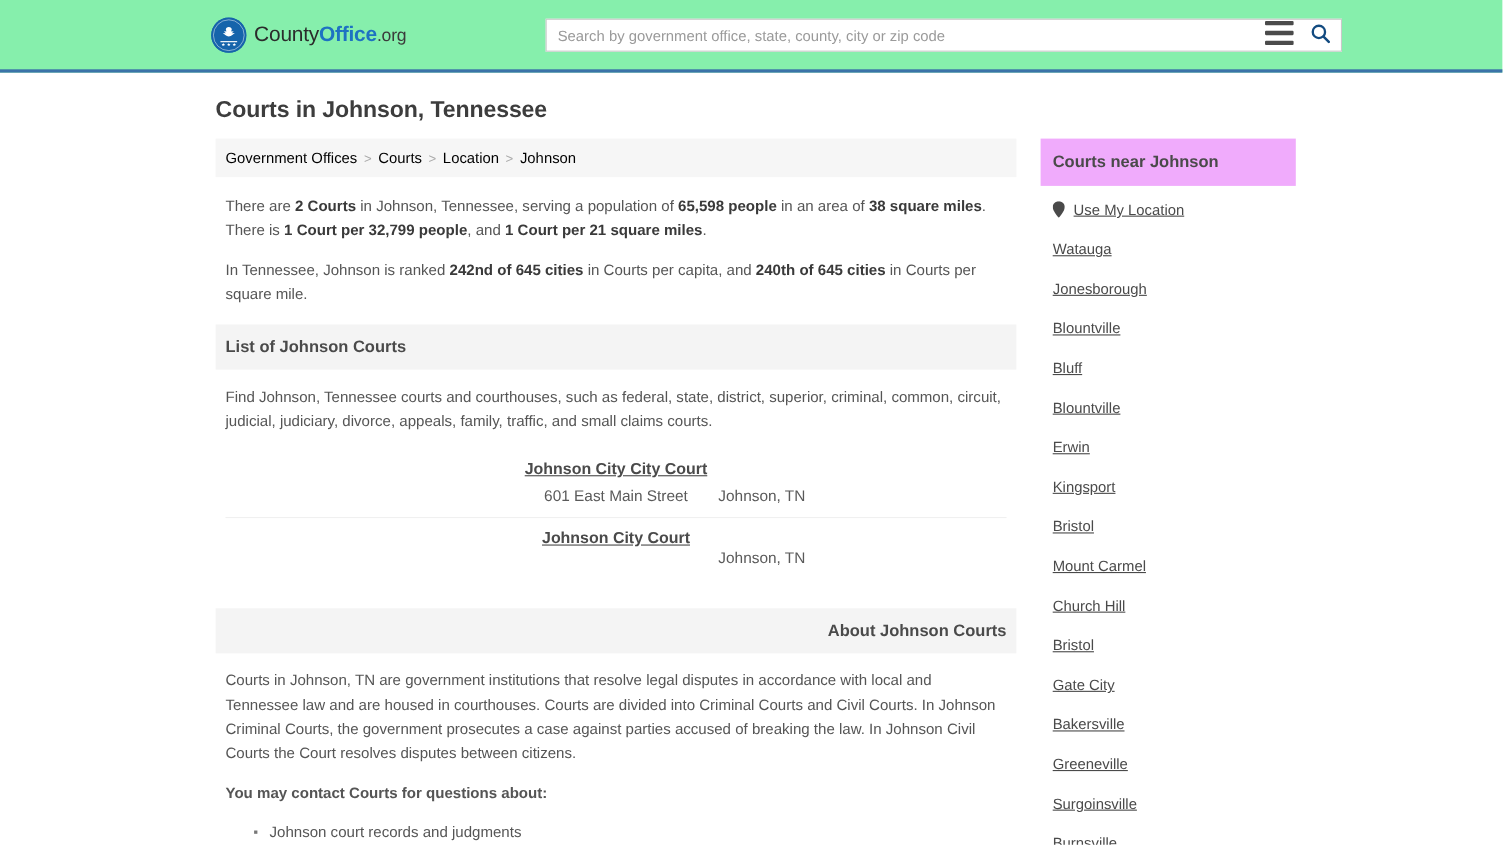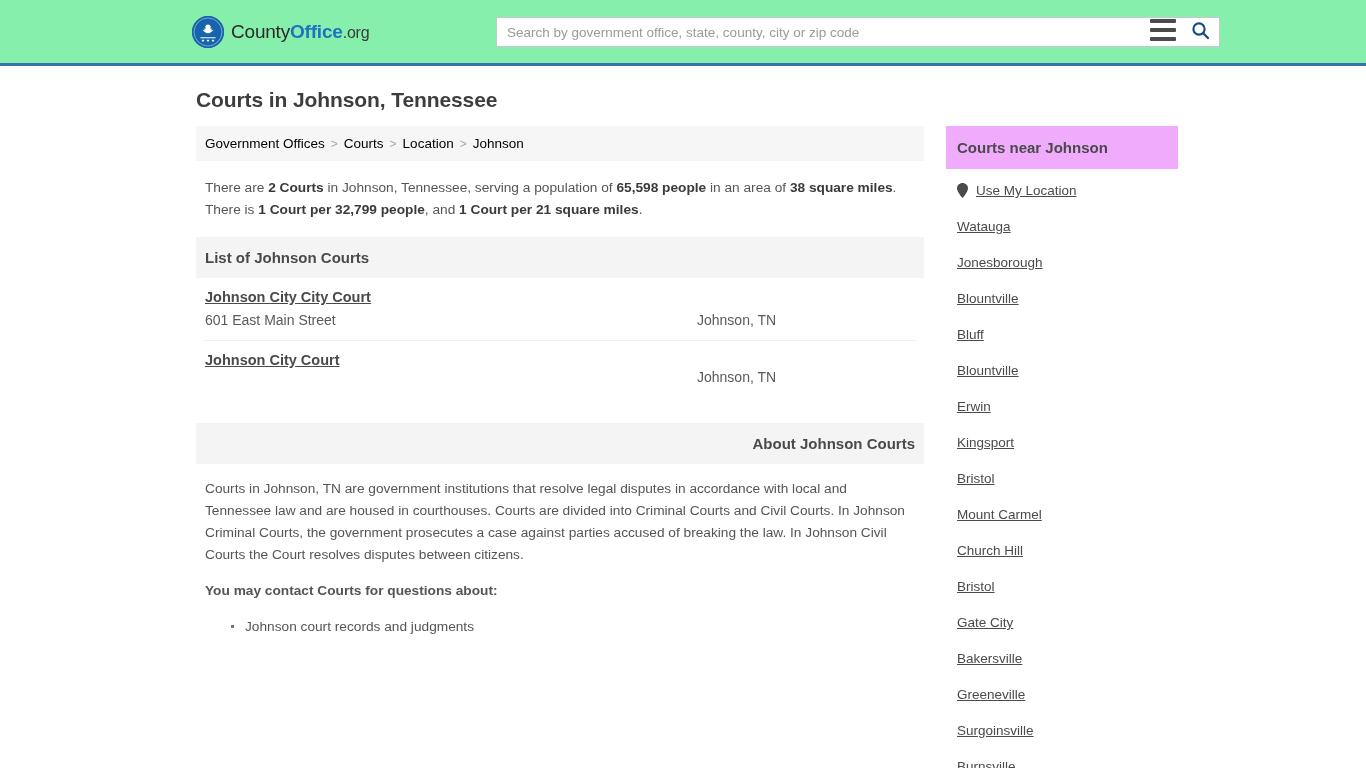--- a/index.html
+++ b/index.html
@@ -139,21 +139,21 @@
   }
   .section-body { padding: 14px 9px 0 9px; }
   .section-body p {
     margin: 0 0 14px 0;
     font-size: 13.7px;
     line-height: 22px;
     color: #555;
   }
 
   
-  .court-list { padding: 0 9px; }
+  .court-list { padding: 0 9px; text-align: center; }
   .court-item {
     padding: 10px 0 12px 0;
     border-bottom: 1px solid #f0f0f0;
     position: relative;
     min-height: 56px;
   }
   .court-item:last-child { border-bottom: 0; }
   .court-name {
     display: inline-block;
     font-size: 14.5px;
@@ -161,21 +161,21 @@
     color: #4a4a4a;
     text-decoration: underline;
     margin-bottom: 7px;
   }
   .court-addr {
     font-size: 14px;
     color: #5a5a5a;
   }
   .court-city {
     position: absolute;
-    left: 492px;
+    left: 448px;
     bottom: 12px;
     font-size: 14px;
     color: #5a5a5a;
   }
 
   
   .about-body { padding: 14px 9px 0 9px; }
   .about-body p {
     margin: 0 0 14px 0;
     font-size: 13.7px;
@@ -282,23 +282,27 @@
         <span class="sep">&gt;</span>
         <a>Courts</a>
         <span class="sep">&gt;</span>
         <a>Location</a>
         <span class="sep">&gt;</span>
         <a>Johnson</a>
       </div>
 
       <div class="intro">
         <p><span>There are </span><b>2 Courts</b><span> in Johnson, Tennessee, serving a population of </span><b>65,598 people</b><span> in an area of </span><b>38 square miles</b><span>. There is </span><b>1 Court per 32,799 people</b><span>, and </span><b>1 Court per 21 square miles</b><span>.</span></p>
+        <p><span>In Tennessee, Johnson is ranked </span><b>242nd of 645 cities</b><span> in Courts per capita, and </span><b>240th of 645 cities</b><span> in Courts per square mile.</span></p>
       </div>
 
       <div class="section-head">List of Johnson Courts</div>
+      <div class="section-body">
+        <p>Find Johnson, Tennessee courts and courthouses, such as federal, state, district, superior, criminal, common, circuit, judicial, judiciary, divorce, appeals, family, traffic, and small claims courts.</p>
+      </div>
 
       <div class="court-list">
         <div class="court-item">
           <a class="court-name">Johnson City City Court</a>
           <div class="court-addr">601 East Main Street</div>
           <div class="court-city">Johnson, TN</div>
         </div>
         <div class="court-item">
           <a class="court-name">Johnson City Court</a>
           <div class="court-city">Johnson, TN</div>

